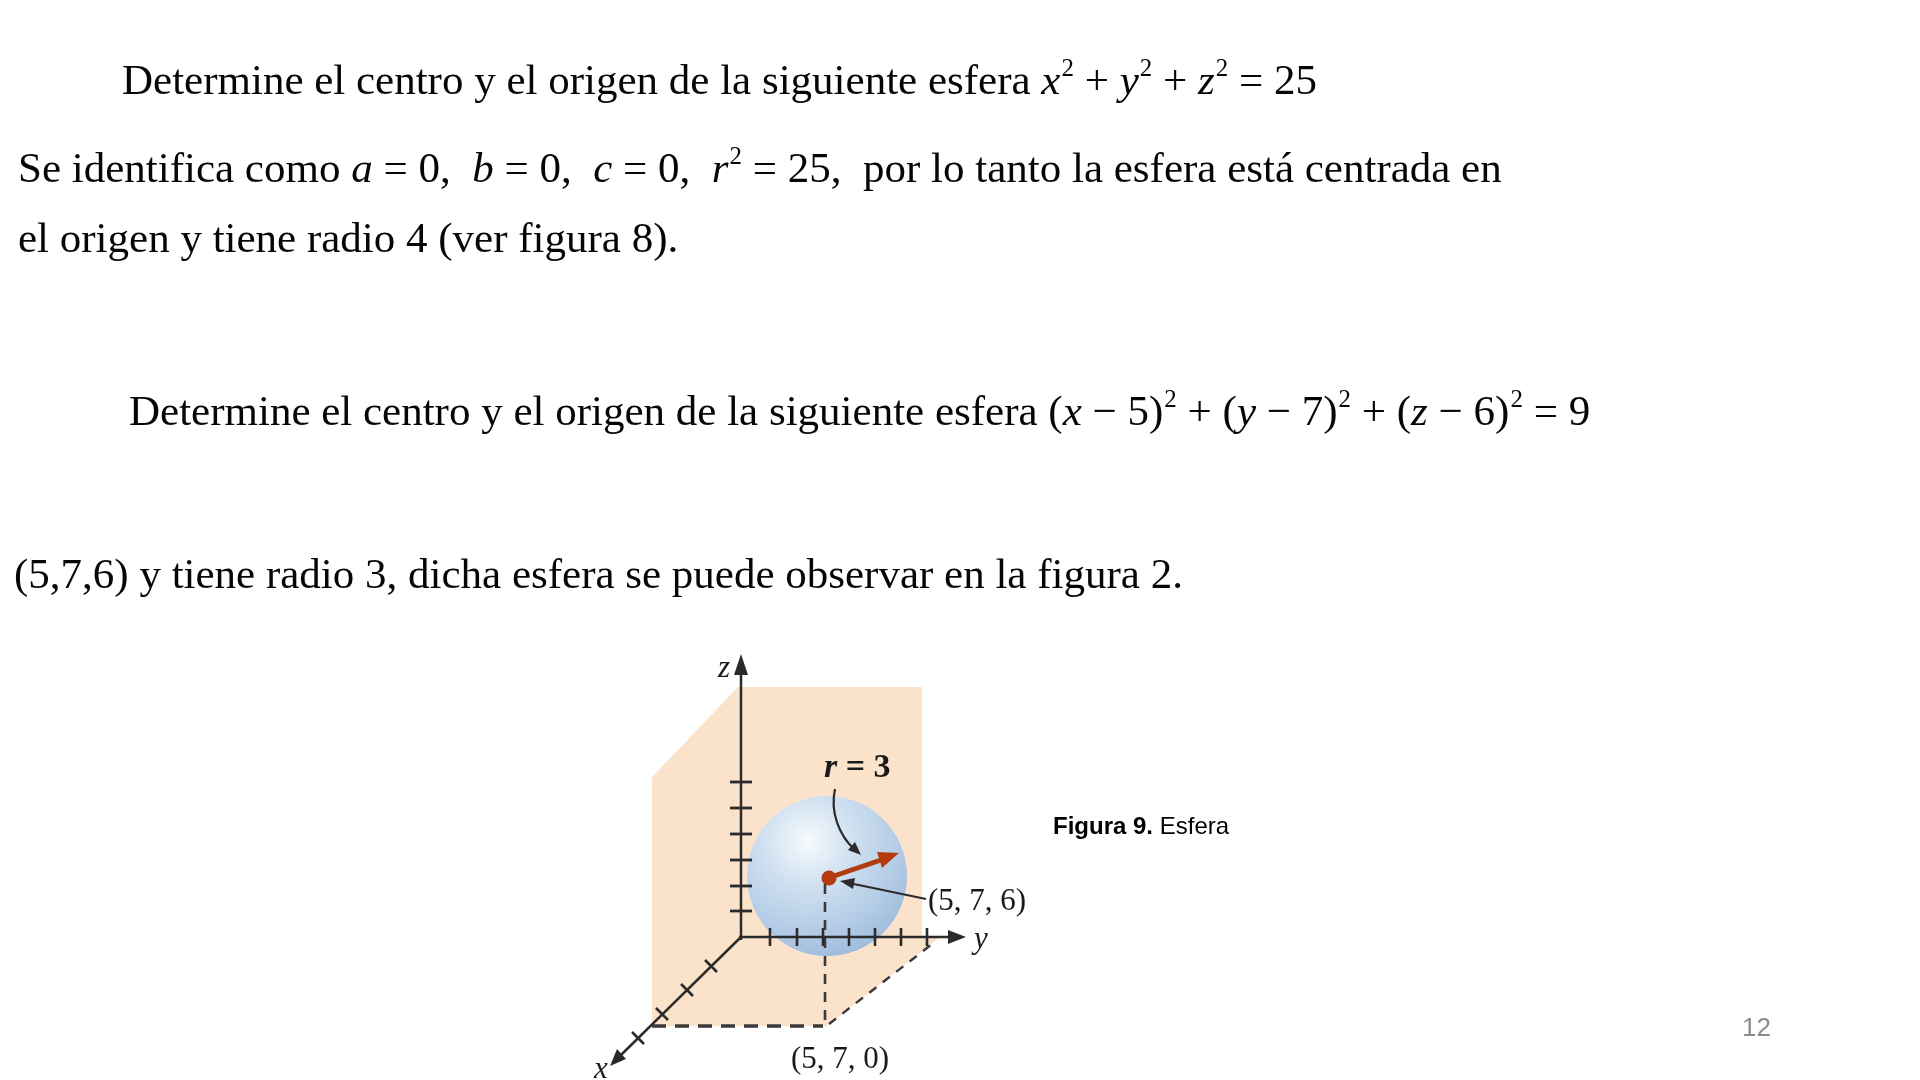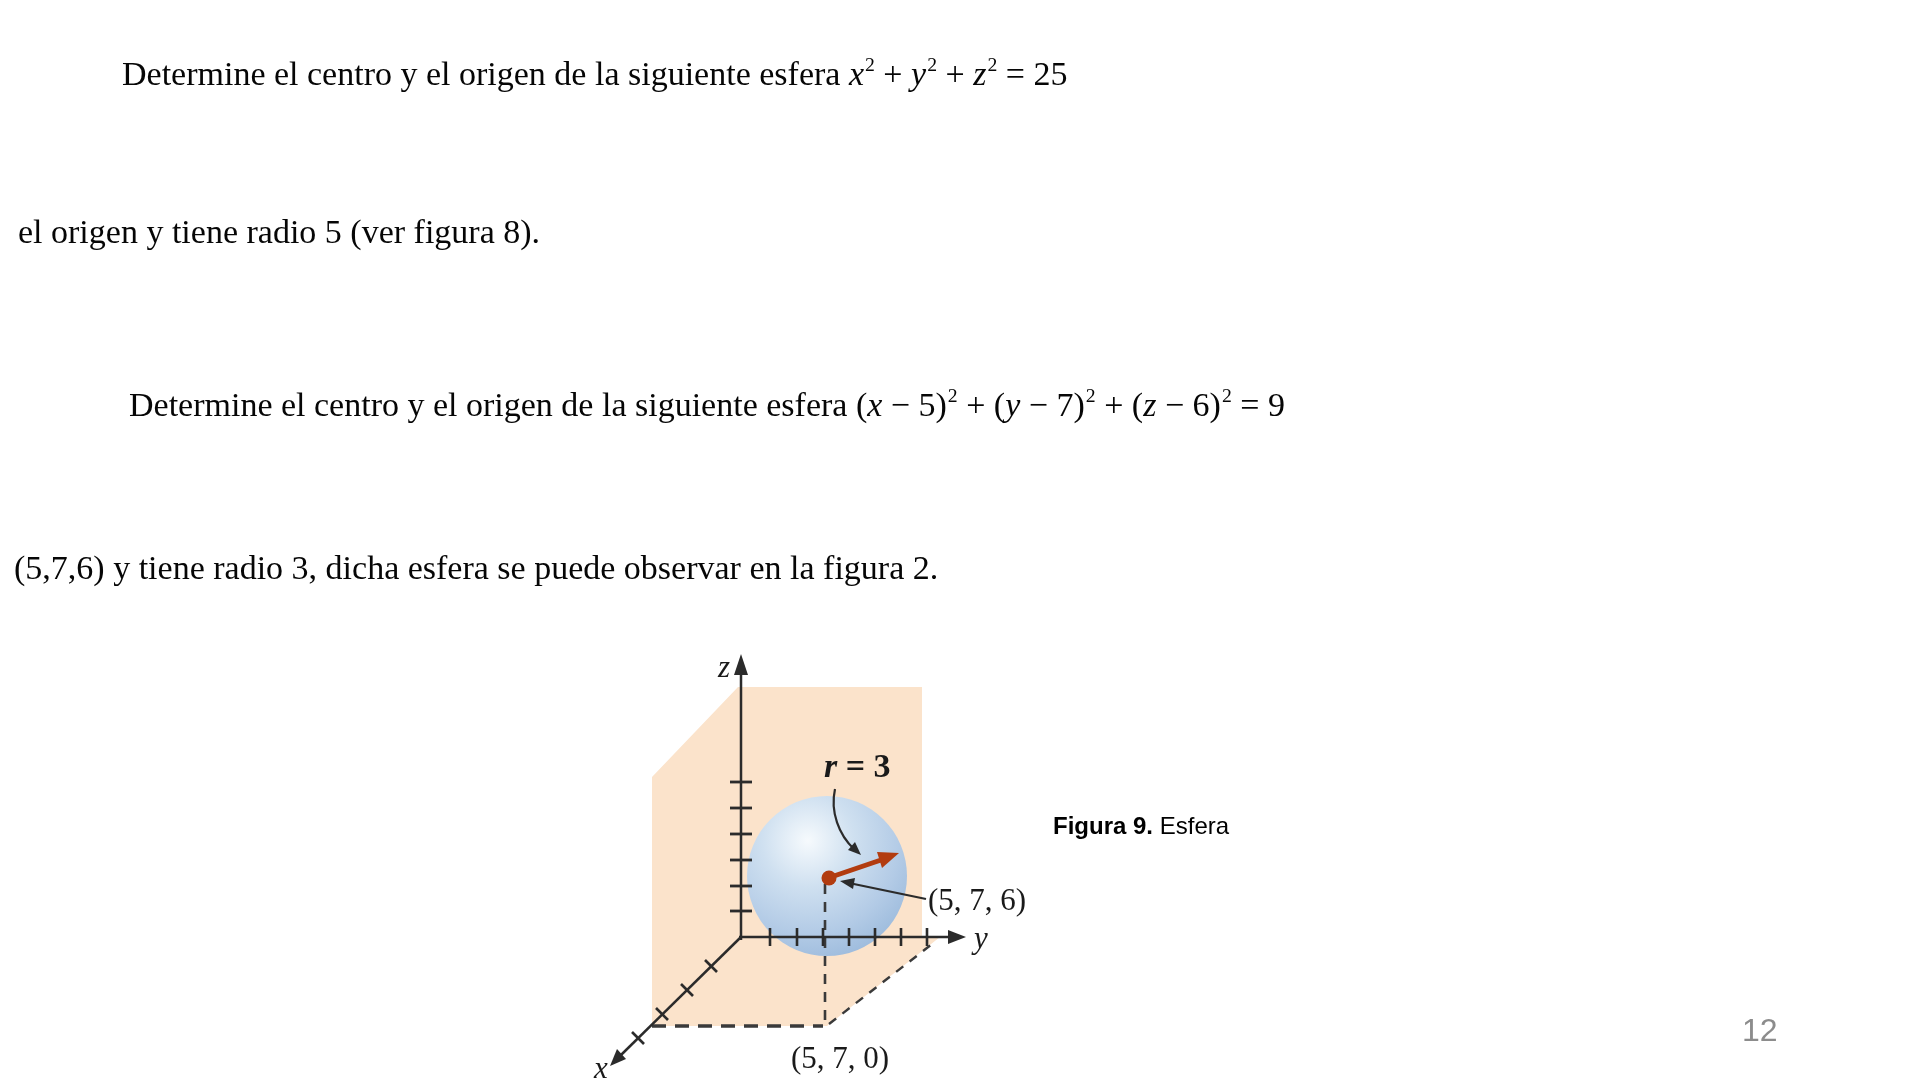--- a/index.html
+++ b/index.html
@@ -1,21 +1,21 @@
 <!DOCTYPE html>
 <html><head>
 <meta charset="utf-8">
 <style>
   html,body{margin:0;padding:0;background:#e8e8e8;}
   .slide{
     position:relative;width:1920px;height:1080px;background:#ffffff;
     overflow:hidden;font-family:"Liberation Serif",serif;
   }
   .text-line{
-    position:absolute;font-size:34px;color:#060606;white-space:pre;
+    position:absolute;font-size:43px;color:#060606;white-space:pre;
     font-family:"Liberation Serif",serif;
   }
   .text-line .it{font-style:italic;}
   .text-line .sup{font-size:58%;position:relative;top:-0.72em;margin-left:1px;}
   .l1{left:122px;top:55px;}
   .l2{left:18px;top:143px;}
   .l3{left:18px;top:213px;}
   .l4{left:129px;top:386px;}
   .l5{left:18px;top:475px;}
   .l6{left:14px;top:549px;}
@@ -24,30 +24,31 @@
   .coord-label{font-family:"Liberation Serif",serif;font-size:31px;fill:#1a1a1a;}
   .radius-label{font-family:"Liberation Serif",serif;font-size:34px;font-weight:600;fill:#1a1a1a;}
   .radius-label .rvar{font-style:italic;}
   .caption{
     position:absolute;left:1053px;top:812px;
     font-family:"Liberation Sans",sans-serif;font-size:24px;color:#000;
   }
   .cap-bold{font-weight:bold;}
   .page-number{
     position:absolute;left:1742px;top:1012px;
-    font-family:"Liberation Sans",sans-serif;font-size:32px;color:#8c8c8c;
+    font-family:"Liberation Sans",sans-serif;font-size:26px;color:#8c8c8c;
   }
 </style>
 </head>
 <body>
 
 <div class="slide">
 
   <div class="text-line l1"><span>Determine el centro y el origen de la siguiente esfera </span><span class="it">x</span><span class="sup">2</span><span> + </span><span class="it">y</span><span class="sup">2</span><span> + </span><span class="it">z</span><span class="sup">2</span><span> = 25</span></div>
-  <div class="text-line l3"><span>el origen y tiene radio 5 (ver figura 8).</span></div>
+  <div class="text-line l2"><span>Se identifica como </span><span class="it">a</span><span> = 0,  </span><span class="it">b</span><span> = 0,  </span><span class="it">c</span><span> = 0,  </span><span class="it">r</span><span class="sup">2</span><span> = 25,  por lo tanto la esfera está centrada en</span></div>
+  <div class="text-line l3"><span>el origen y tiene radio 4 (ver figura 8).</span></div>
   <div class="text-line l4"><span>Determine el centro y el origen de la siguiente esfera </span><span>(</span><span class="it">x</span><span> − 5)</span><span class="sup">2</span><span> + (</span><span class="it">y</span><span> − 7)</span><span class="sup">2</span><span> + (</span><span class="it">z</span><span> − 6)</span><span class="sup">2</span><span> = 9</span></div>
   <div class="text-line l6"><span>(5,7,6)</span><span> y tiene radio 3, dicha esfera se puede observar en la figura 2.</span></div>
 
   <svg class="figure-svg" viewBox="540 645 580 435">
     <defs>
       <radialGradient id="sphGrad" cx="38%" cy="28%" r="82%">
         <stop offset="0%" stop-color="#f6fafd"></stop>
         <stop offset="35%" stop-color="#cfe0f0"></stop>
         <stop offset="70%" stop-color="#b3cbe6"></stop>
         <stop offset="100%" stop-color="#97b7da"></stop>

